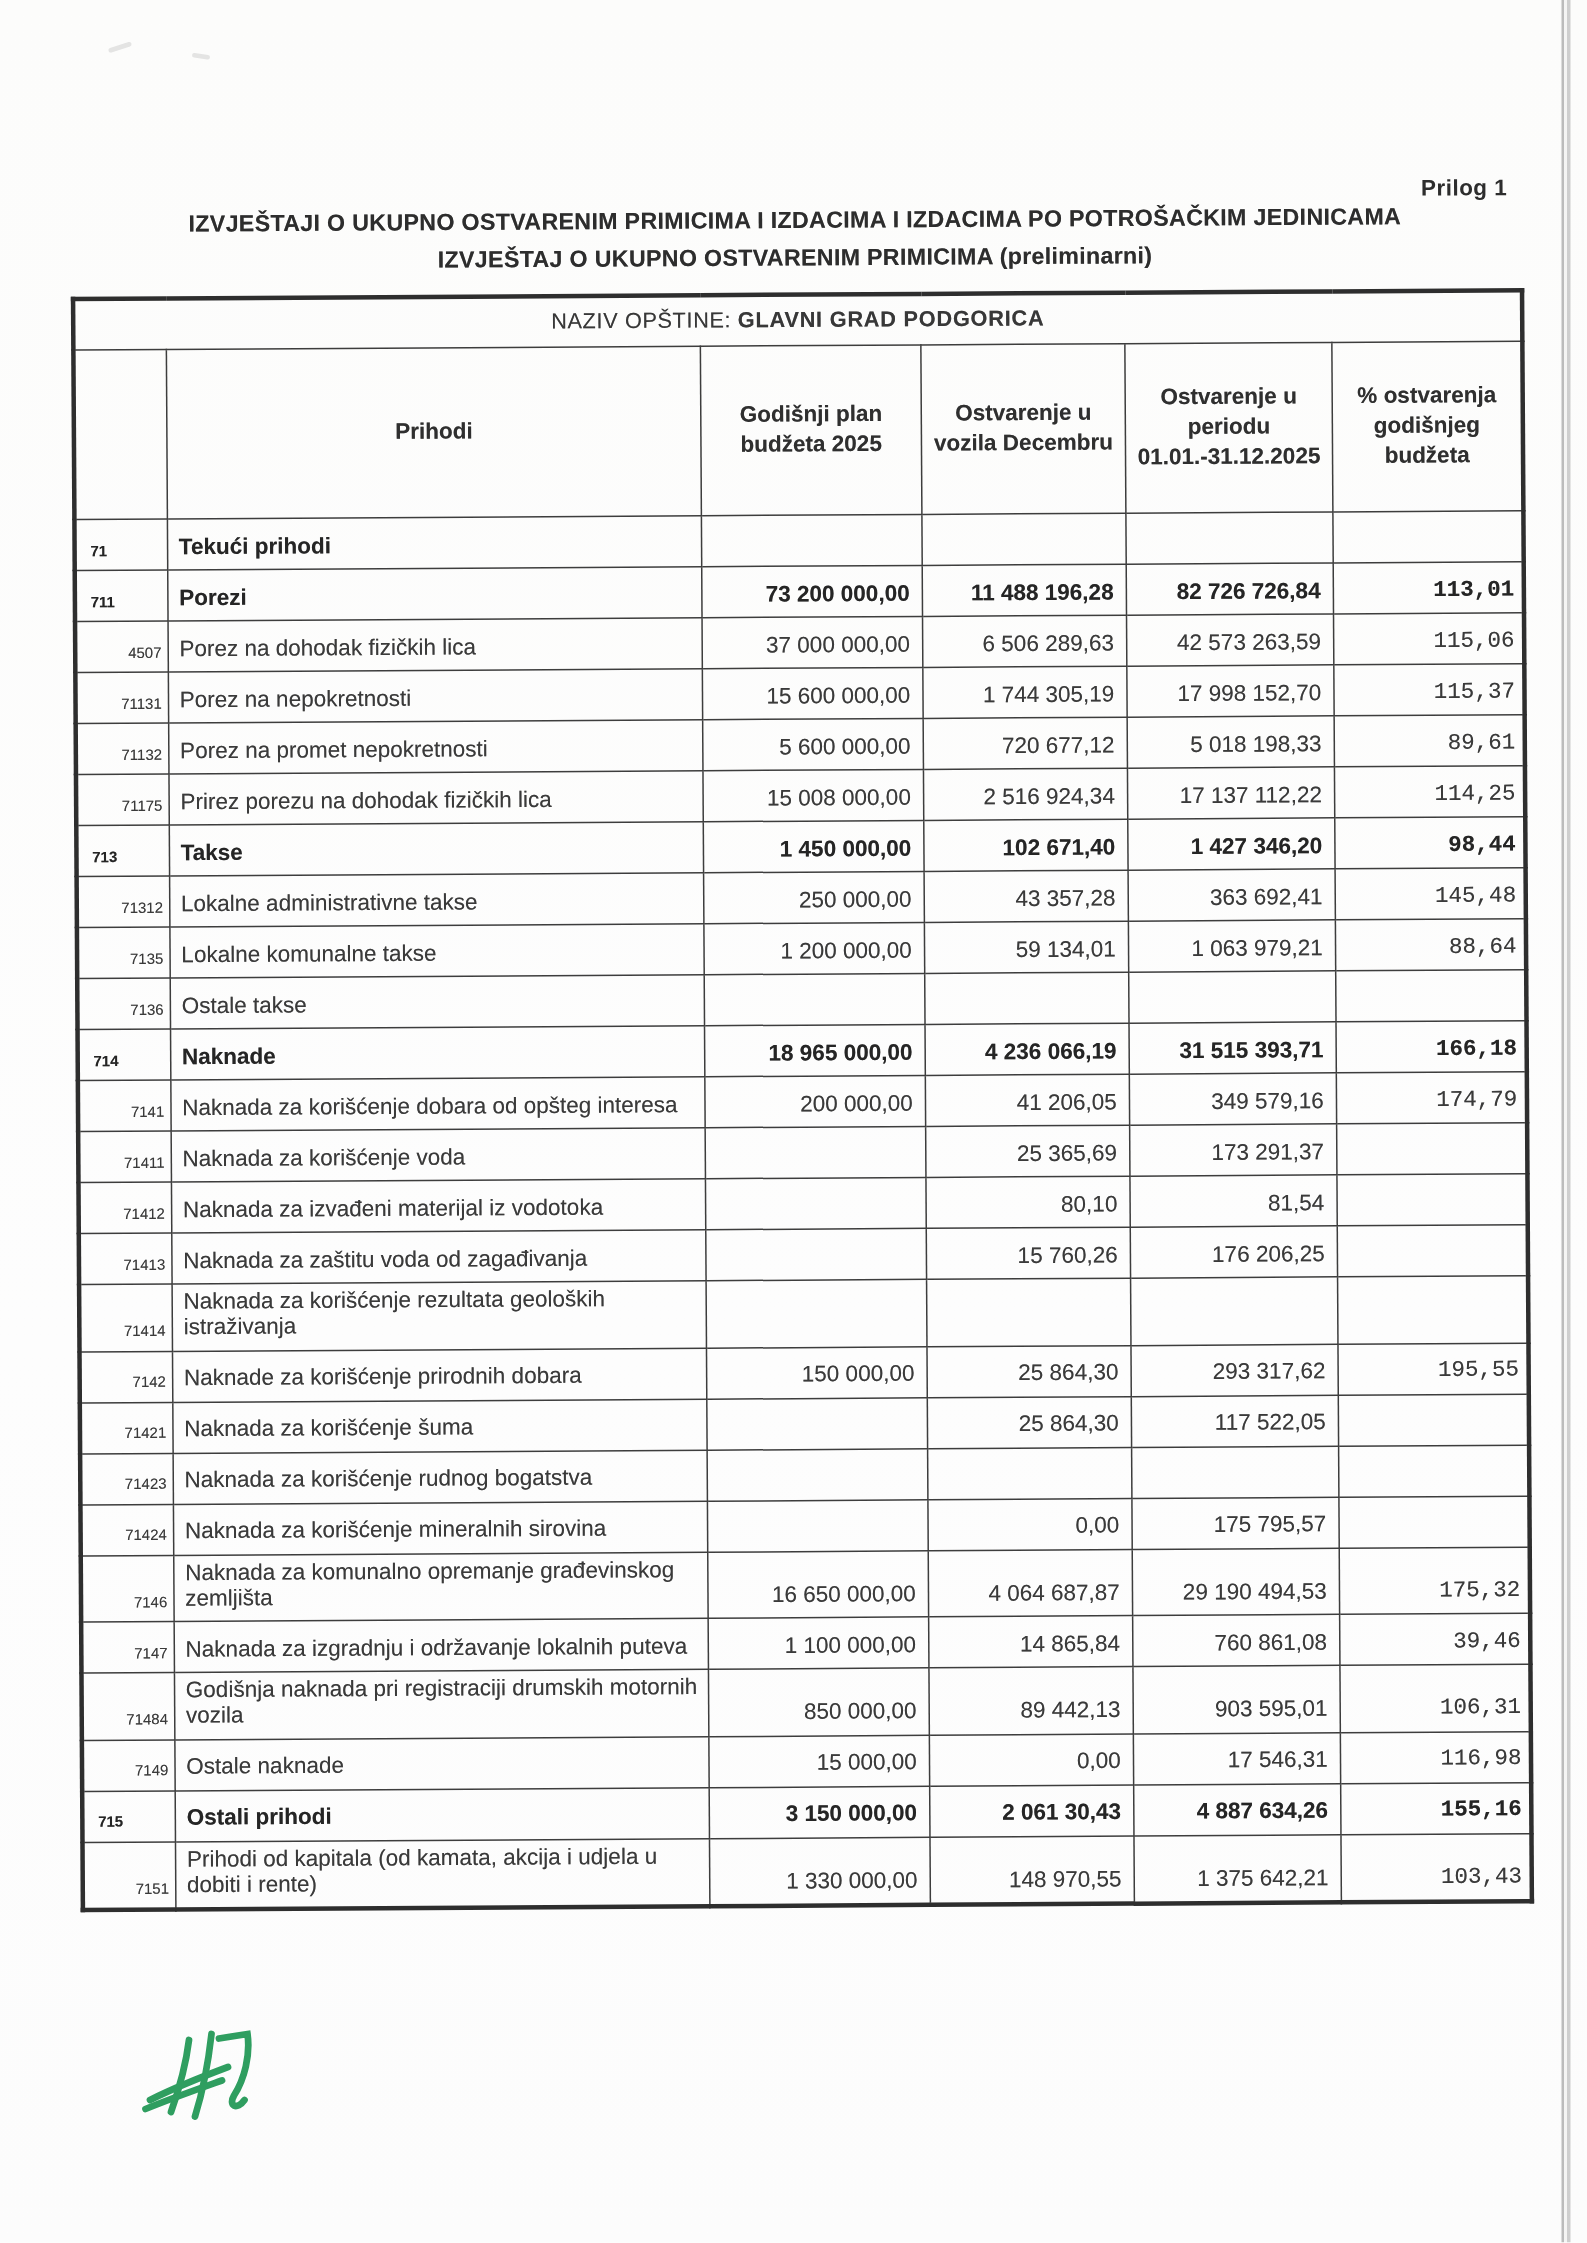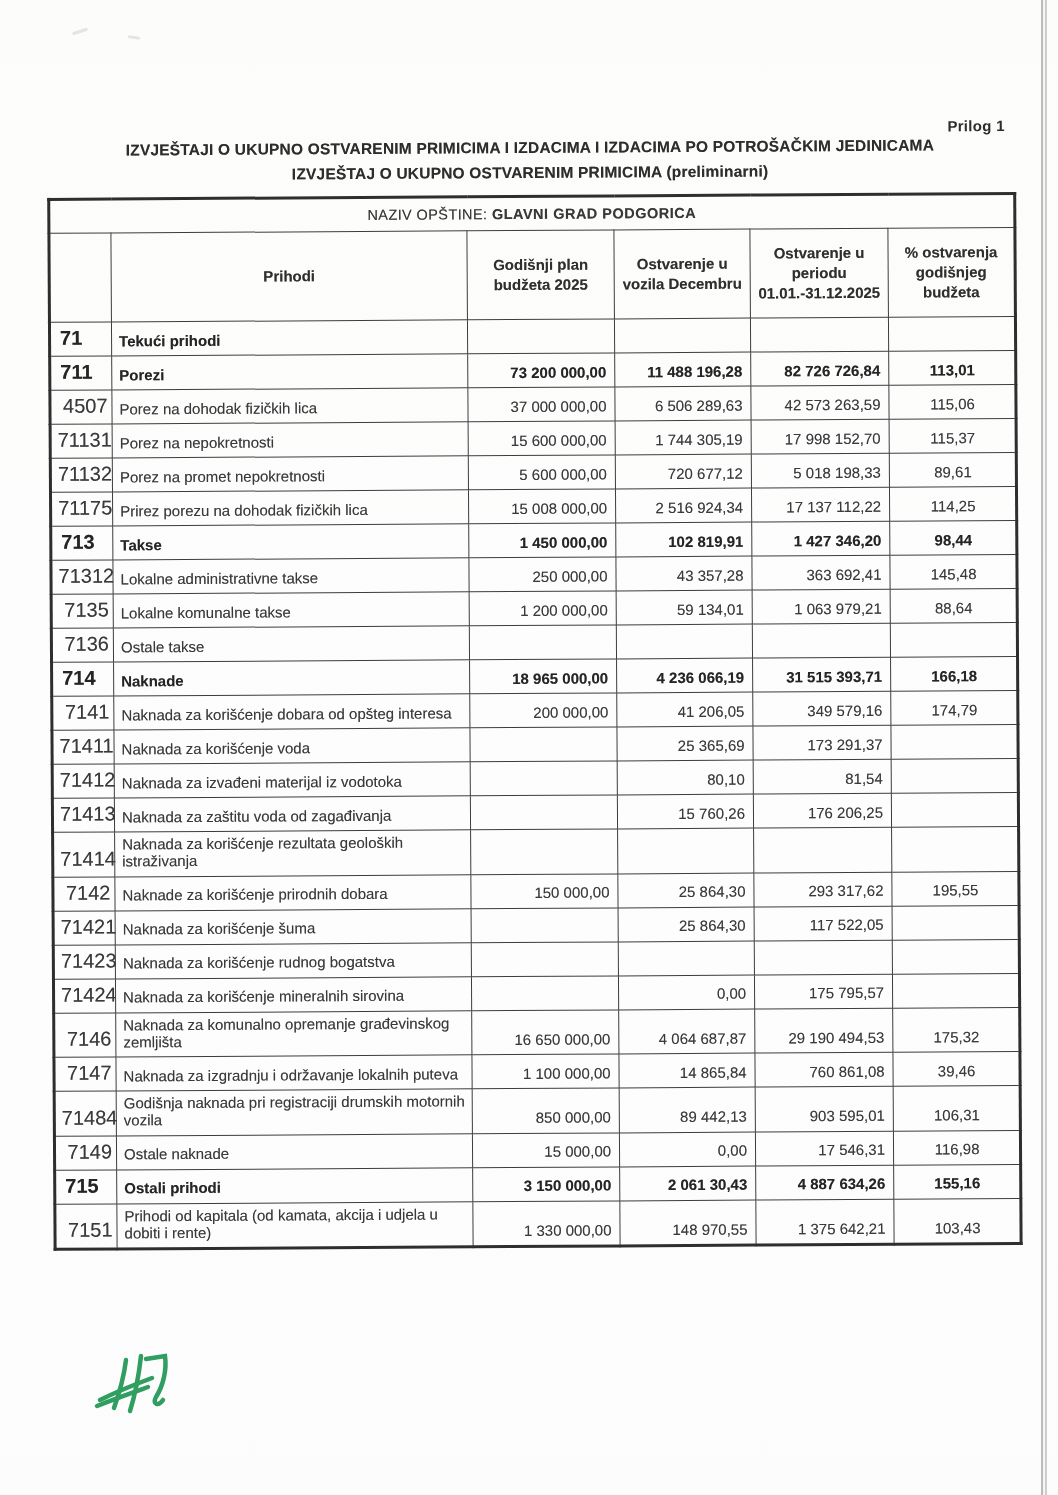--- a/index.html
+++ b/index.html
@@ -44,29 +44,29 @@
     height:30px; vertical-align:middle; text-align:center;
     font-size:14.5px; font-weight:normal; color:#383838;
     border-bottom:2px solid #303030; letter-spacing:.4px;
   }
   .muni-name { font-weight:bold; letter-spacing:.5px; }
   .head-row th {
     height:88px; vertical-align:middle; text-align:center;
     font-size:15px; font-weight:bold; color:#2f2f2f;
     padding:0 6px; line-height:1.35;
   }
-  .head-row th.hc-period { padding:0 2px; }
+  .head-row th.hc-period { padding:12px 2px; }
   td {
     font-size:15px; color:#3a3a3a; vertical-align:bottom;
     padding:3px 6px 6px; line-height:1.15; height:24px;
   }
-  .col-code  { text-align:right; padding-right:4px; font-size:20px; }
+  .col-code  { text-align:right; padding-right:4px; font-size:10px; }
   .col-name  { text-align:left;  padding-left:7px; padding-right:4px; }
   .col-plan, .col-month, .col-period { text-align:right; white-space:nowrap; padding-right:8px; }
-  .col-pct   { text-align:center; white-space:nowrap; padding-right:5px; }
+  .col-pct   { text-align:right; white-space:nowrap; padding-right:5px;font-family:Liberation Mono, monospace; }
   .bold-row td { font-weight:bold; color:#252525; border-top-width:2px; border-bottom-width:2px; }
   .bold-row .col-code { text-align:left; padding-left:9px; }
 
   .signature { position:absolute; left:88px; top:1342px; width:100px; height:85px; color:#2f9e60; }
   .signature svg { width:100%; height:100%; }
 </style>
 </head>
 <body>
 
 <div class="page">
@@ -150,21 +150,21 @@
             <td class="col-name">Prirez porezu na dohodak fizičkih lica</td>
             <td class="col-plan">15 008 000,00</td>
             <td class="col-month">2 516 924,34</td>
             <td class="col-period">17 137 112,22</td>
             <td class="col-pct">114,25</td>
           </tr>
           <tr class="bold-row">
             <td class="col-code">713</td>
             <td class="col-name">Takse</td>
             <td class="col-plan">1 450 000,00</td>
-            <td class="col-month">102 819,91</td>
+            <td class="col-month">102 671,40</td>
             <td class="col-period">1 427 346,20</td>
             <td class="col-pct">98,44</td>
           </tr>
           <tr>
             <td class="col-code">71312</td>
             <td class="col-name">Lokalne administrativne takse</td>
             <td class="col-plan">250 000,00</td>
             <td class="col-month">43 357,28</td>
             <td class="col-period">363 692,41</td>
             <td class="col-pct">145,48</td>

